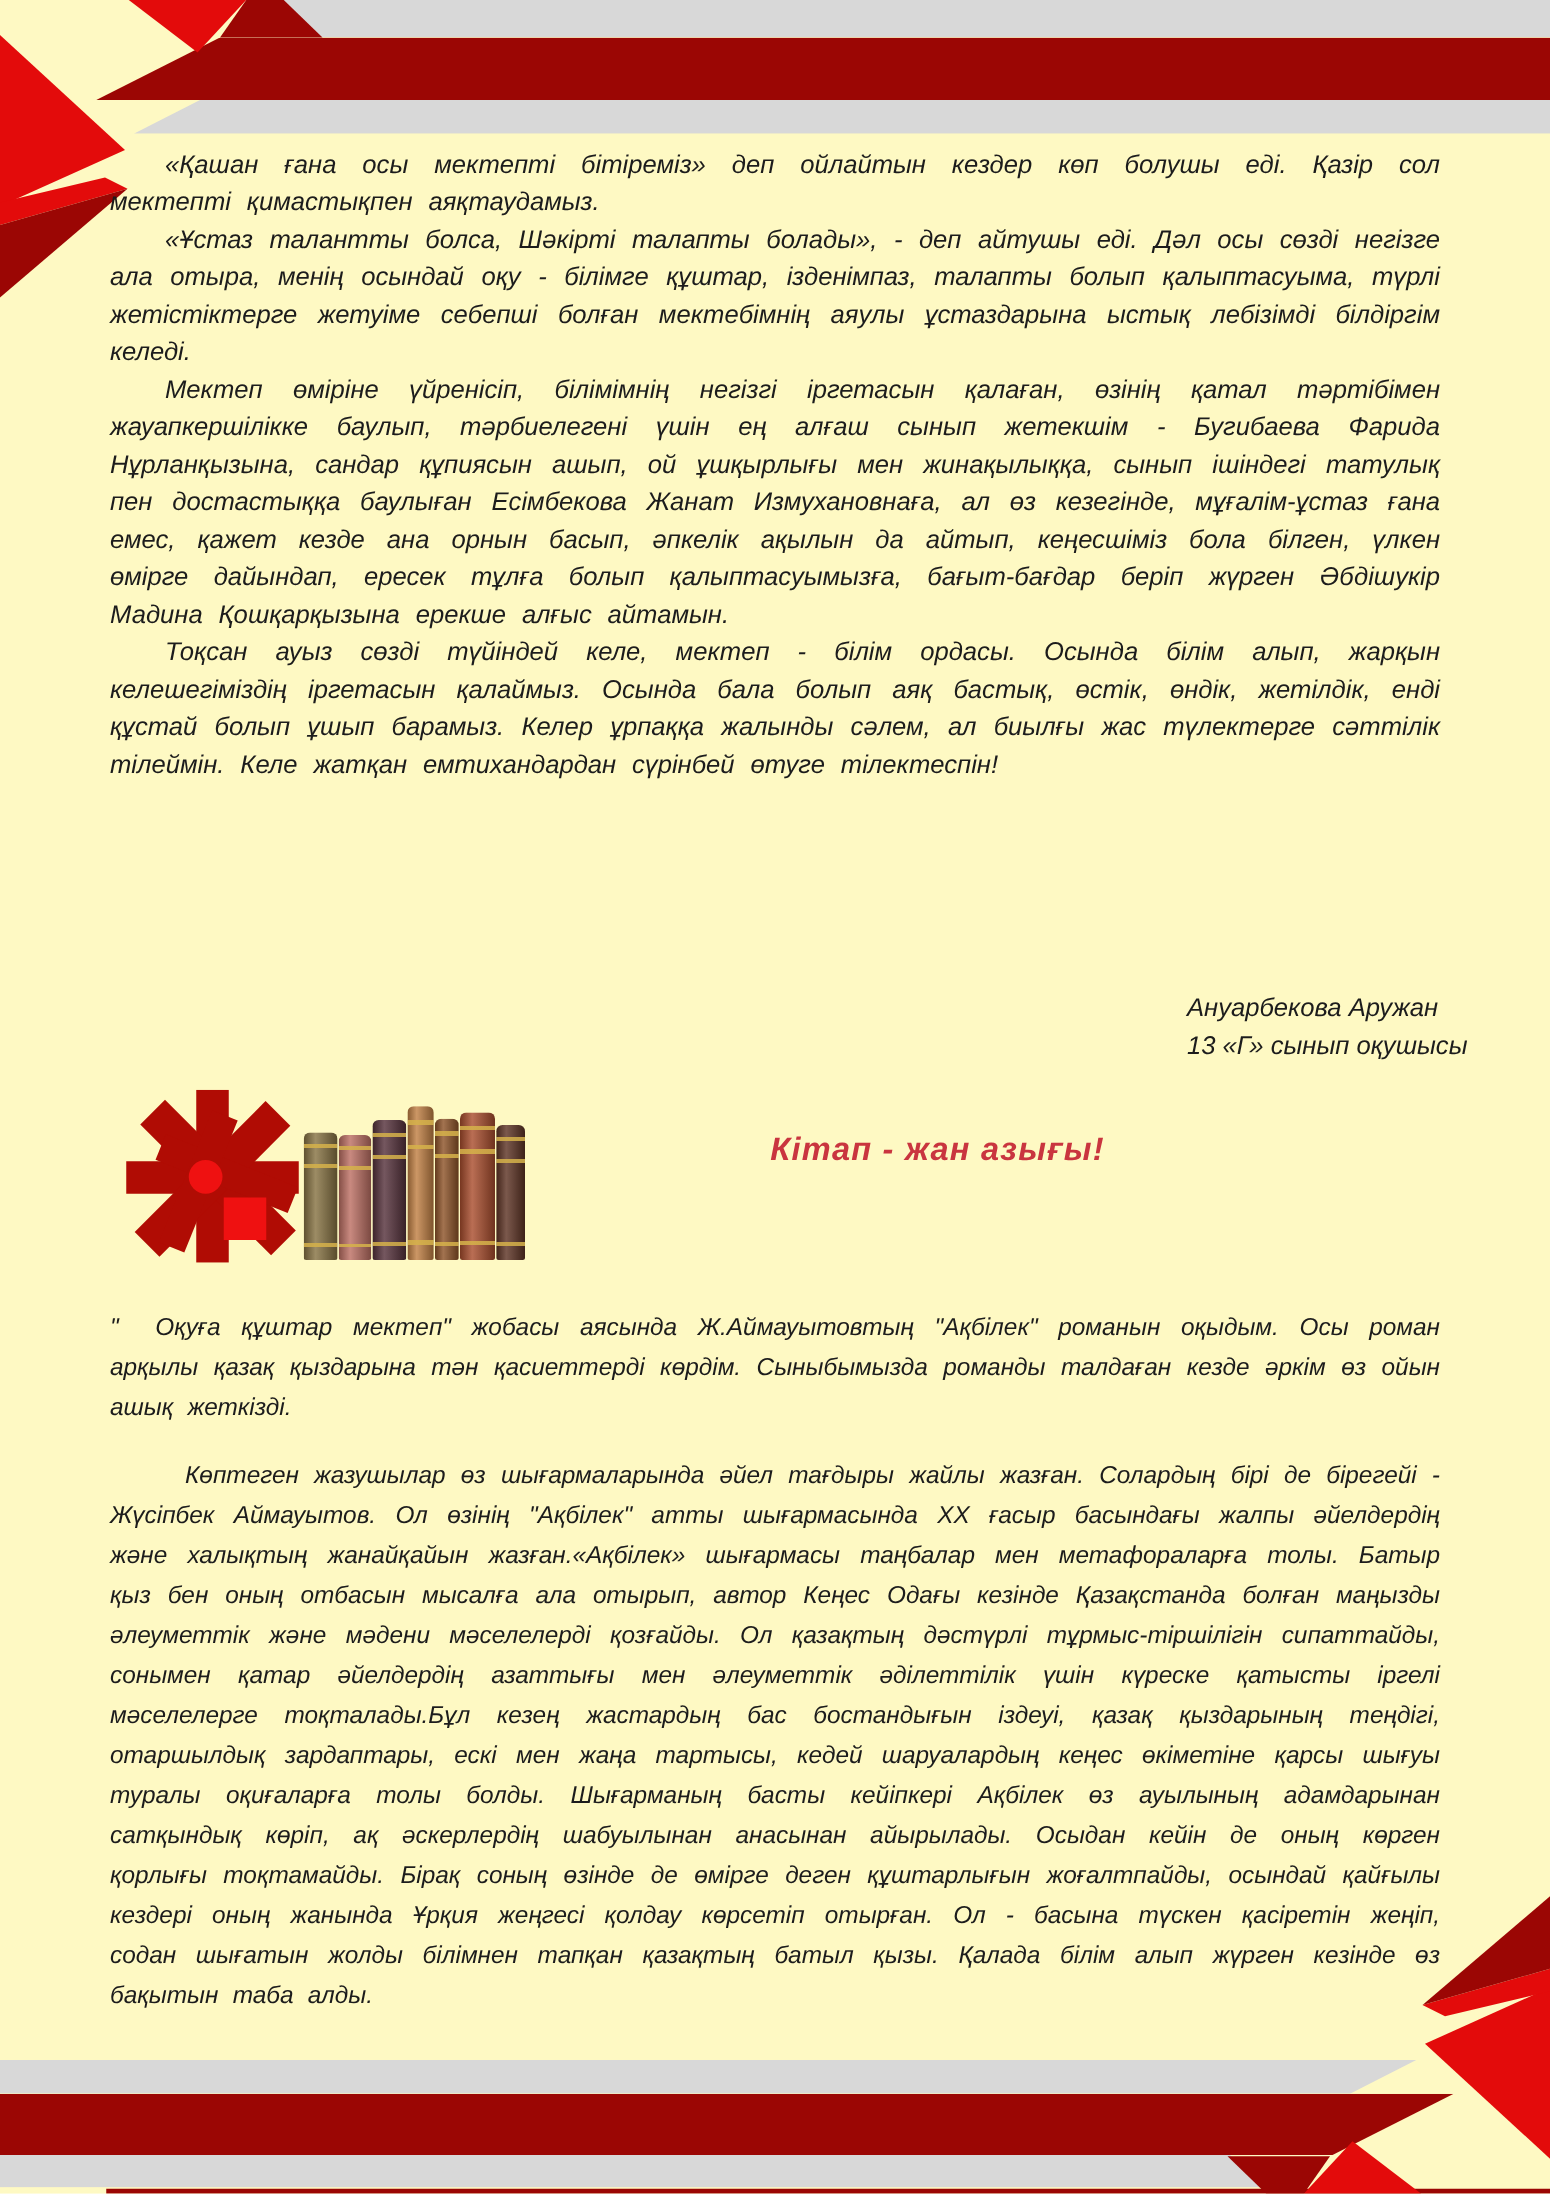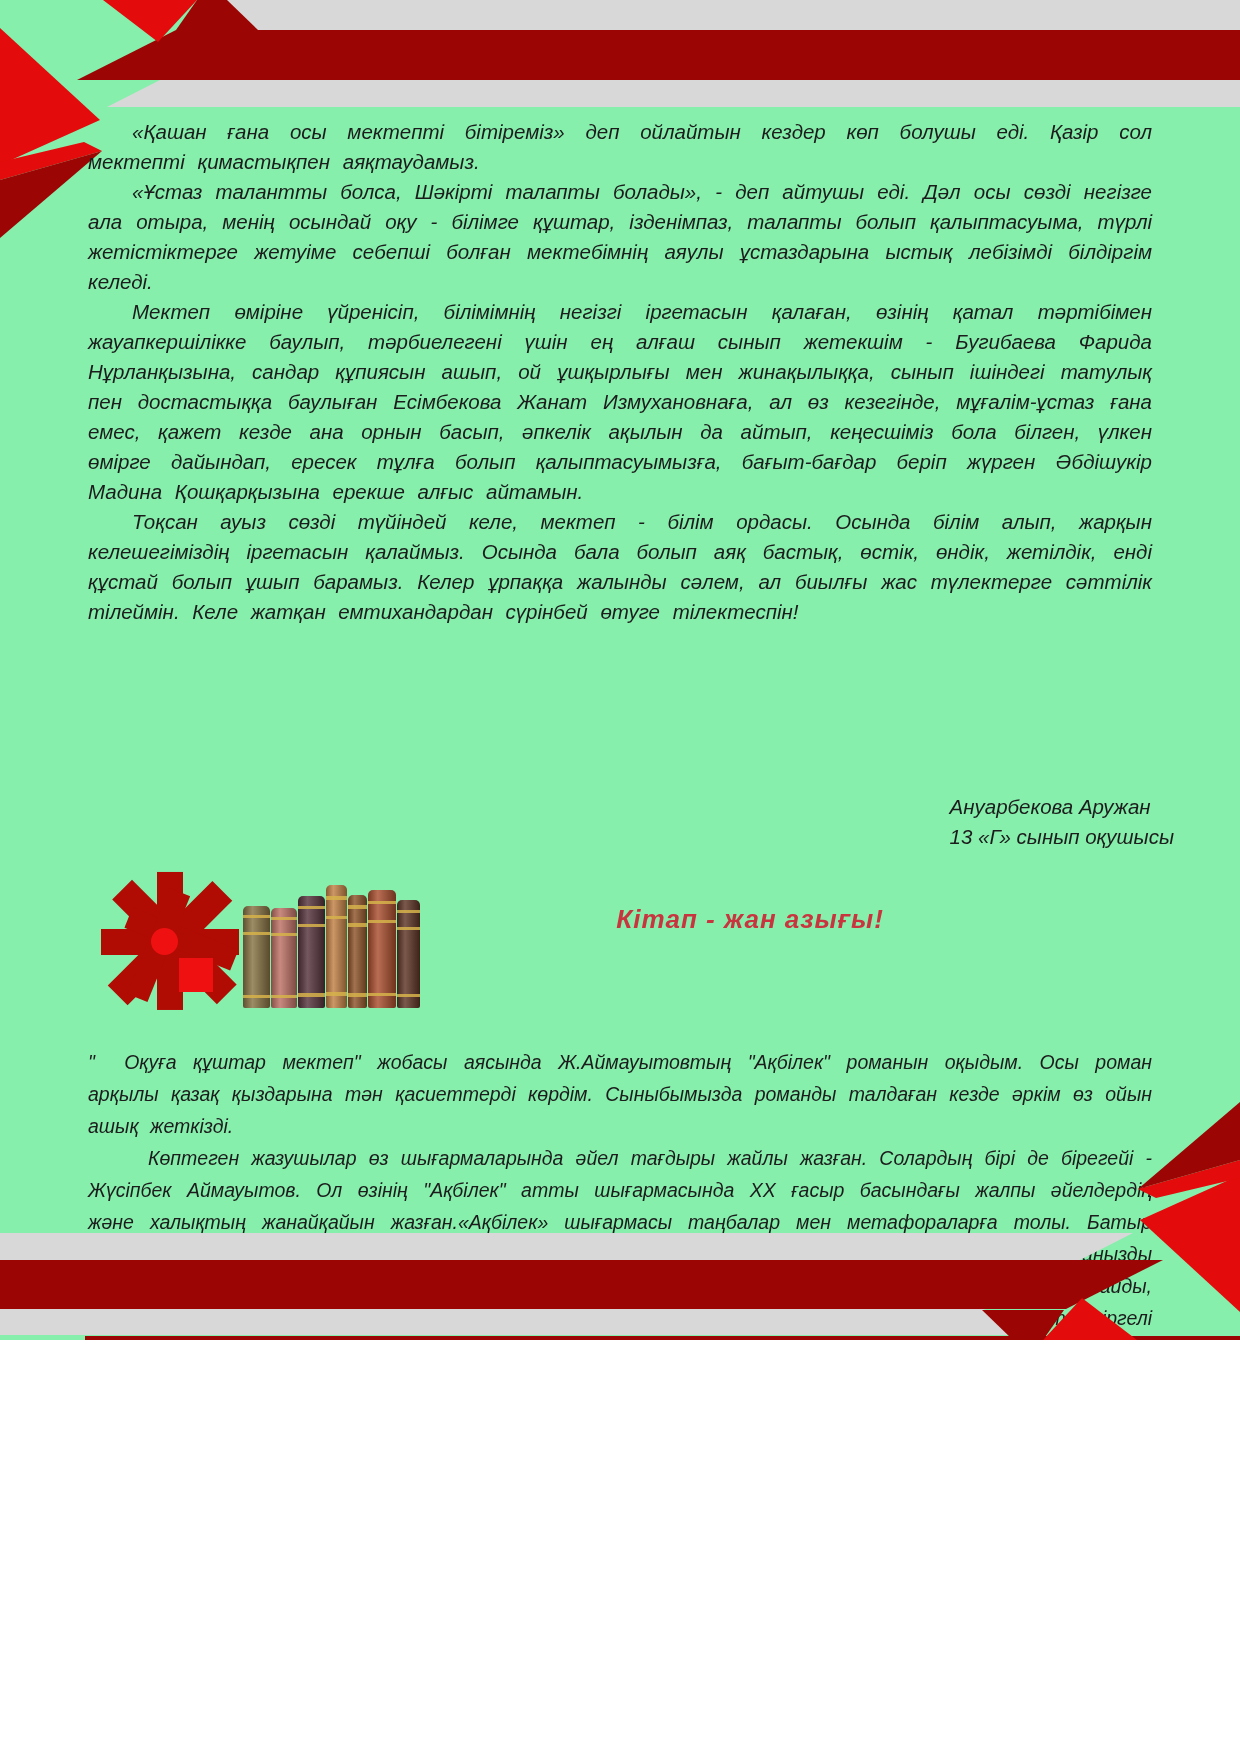--- a/index.html
+++ b/index.html
@@ -1,18 +1,18 @@
 <!DOCTYPE html>
 <html><head>
 <meta charset="utf-8">
 <style>
   html,body { margin:0; padding:0; background:#ffffff; }
   .page {
-    position:relative; width:1240px; height:1340px; margin:0 auto;
-    background:#86efac; overflow:hidden;
+    position:relative; width:1240px; height:1755px; margin:0 auto;
+    background:#fef9c3; overflow:hidden;
     font-family:"Liberation Sans", sans-serif;
   }
 
   
   .stripe { position:absolute; left:0; right:0; }
   .t-gray1 { top:0;  height:30px; background:#d8d8d8; clip-path:polygon(225px 0, 100% 0, 100% 100%, 256px 100%); }
   .t-dark  { top:30px; height:50px; background:#9b0604; clip-path:polygon(176px 0, 100% 0, 100% 100%, 77px 100%); }
   .t-gray2 { top:80px; height:27px; background:#d8d8d8; clip-path:polygon(160px 0, 100% 0, 100% 100%, 107px 100%); }
 
   
@@ -73,21 +73,21 @@
     letter-spacing:1px;
   }
 
   
   .article2 {
     position:absolute; left:88px; top:1046px; width:1064px;
     font-style:italic; font-size:19.5px; line-height:32px;
     color:#1c1c1c; text-align:justify; word-spacing:6px;
   }
   .article2 p { margin:0; }
-  .article2 .indented { text-indent:60px; }
+  .article2 .indented { text-indent:60px;margin-top:22px; }
 </style>
 </head>
 <body>
 
 <div class="page">
 
   <div class="stripe t-gray1"></div>
   <div class="stripe t-dark"></div>
   <div class="stripe t-gray2"></div>
 

